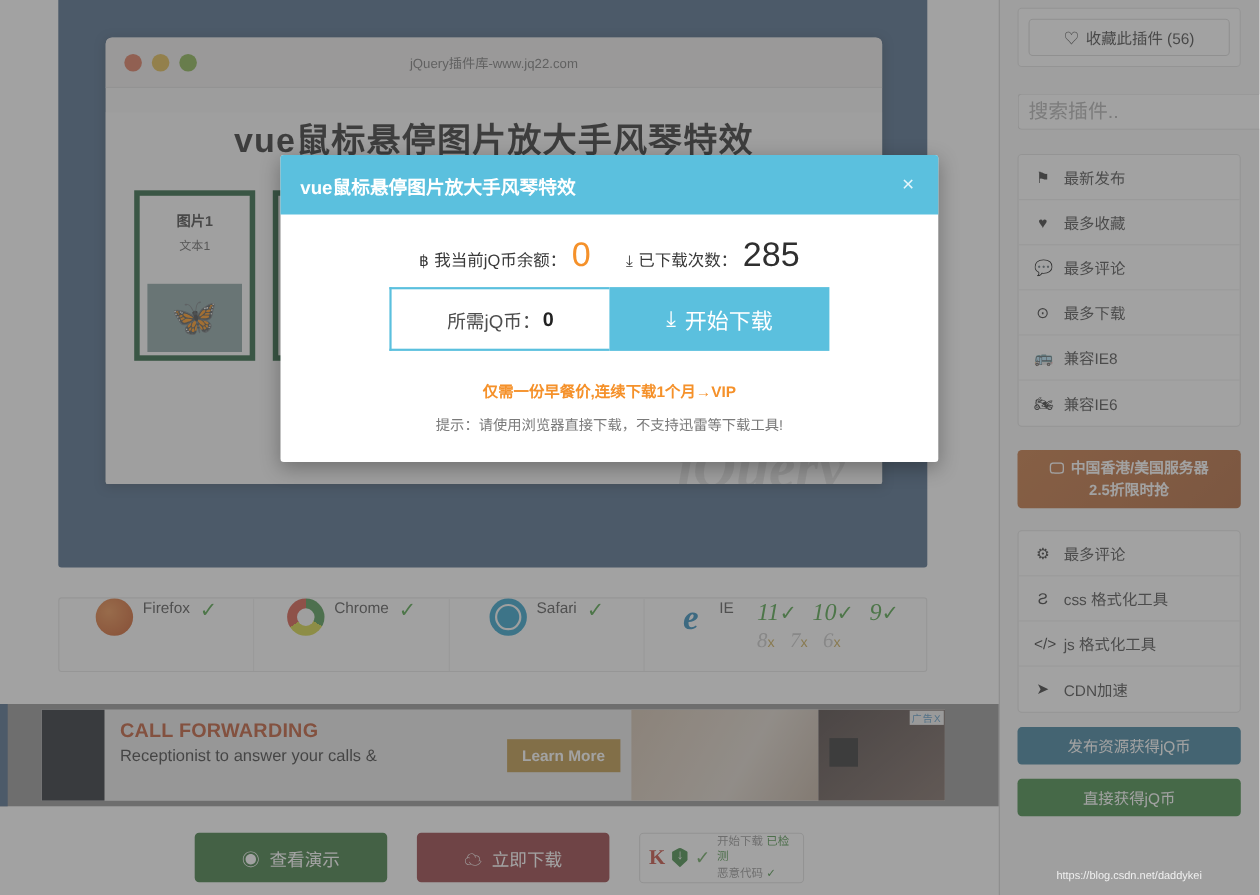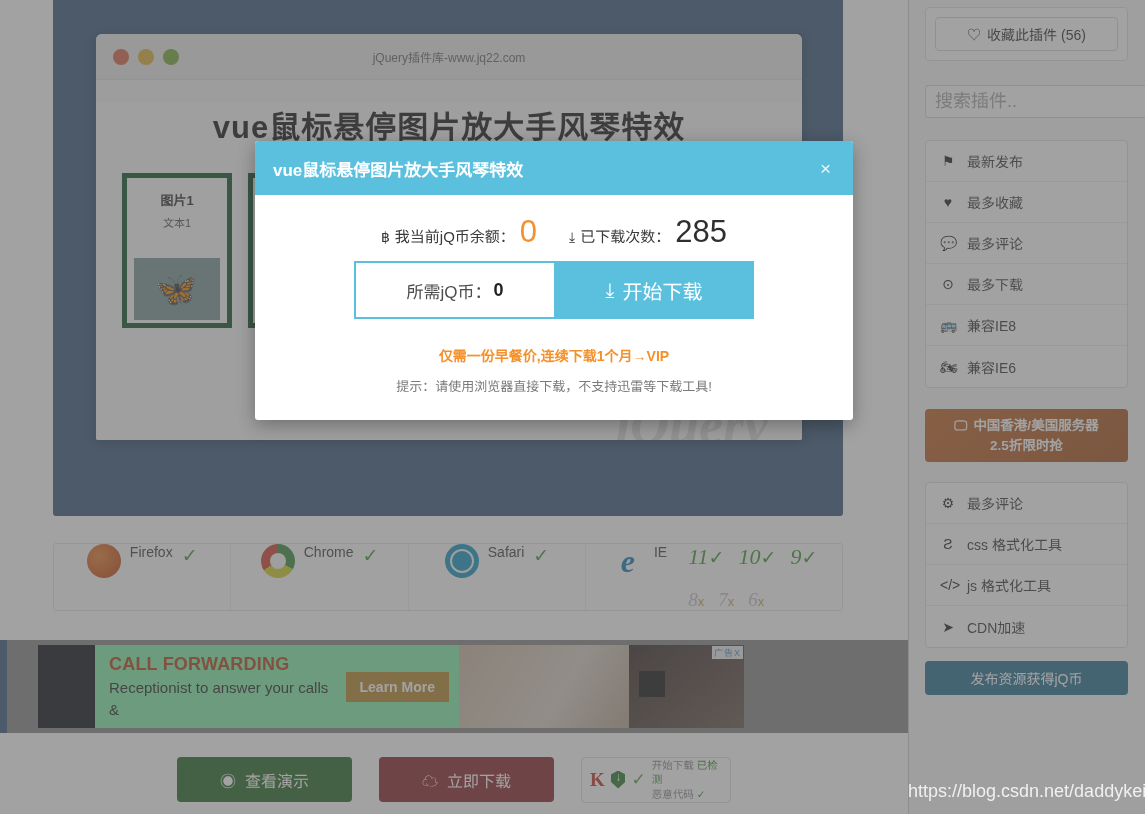--- a/index.html
+++ b/index.html
@@ -81,34 +81,34 @@
   .br-ico.cr { background:conic-gradient(#3e8e41 0 33%,#cfcf2f 0 66%,#d14836 0 100%); }
   .br-ico.cr::after{content:"";position:absolute;inset:9px;border-radius:50%;background:#f7f7f7;}
   .br-ico.sf { background:#1a97c4; }
   .br-ico.sf::after{content:"";position:absolute;inset:5px;border-radius:50%;border:2px solid #f7f7f7;}
   .br-ico.ie { background:none; color:#1a7fb5; font-size:32px;
                font-family:"Liberation Serif",serif; font-style:italic; line-height:34px;
                text-align:center; font-weight:bold; }
   .br-name { font-size:14px; color:#444; }
   .tick { color:#3f9b35; font-size:19px; }
   .cross { color:#c7a64a; font-size:13px; }
-  .ie-vers { display:flex; flex-direction:column; gap:19px; margin-left:12px; }
+  .ie-vers { display:flex; flex-direction:column; gap:2px; margin-left:12px; }
   .ie-row { display:flex; gap:14px; align-items:flex-end; }
   .ie-num { font-size:22px; color:#3f9b35; font-family:"Liberation Serif",serif; font-style:italic; }
   .ie-num.bad { color:#c3c3c3; font-size:19px; }
 
   
   .ad-strip {
     position:absolute; left:0; top:640px; width:908px; height:93px;
     background:#8a8a8a;
   }
   .ad-edge { position:absolute; left:0; top:0; width:7px; height:93px; background:#3b5b7d; }
   .ad-banner {
-    position:absolute; left:38px; top:5px; width:706px; height:83px;
-    background:#86efac; display:flex; overflow:hidden;
+    position:absolute; left:38px; top:5px; width:821px; height:83px;
+    background:#e5e5e5; display:flex; overflow:hidden;
   }
   .ad-black { width:57px; background:#12161c; }
   .ad-text { flex:1; padding:9px 0 0 14px; color:#2d2d2d; }
   .ad-title { color:#b8471f; font-weight:bold; font-size:18px; letter-spacing:.2px; }
   .ad-line { font-size:15px; line-height:1.45; margin-top:2px; }
   .ad-cta {
     background:#b68b32; color:#fff; font-weight:bold; font-size:14px;
     padding:7px 14px; align-self:center; margin:0 10px; white-space:nowrap;
   }
   .ad-photo { width:170px; background:linear-gradient(120deg,#cdb9a4,#d9cfc4 60%,#b9a694); }
@@ -186,21 +186,21 @@
   .tools { margin-top:20px; }
   .coin-btn {
     margin-top:13px; height:34px; border-radius:4px; color:#fff; font-size:14px;
     display:flex; align-items:center; justify-content:center; cursor:pointer; border:none;
     width:100%; font-family:inherit;
   }
   .coin-publish { background:#2b7391; }
   .coin-direct { background:#2e7d32; }
   .watermark {
     position:absolute; left:0; right:0; bottom:12px; text-align:center;
-    font-size:18px; color:#f0f0f0;
+    font-size:10px; color:#f0f0f0;
   }
 
   
   #overlay {
     position:absolute; inset:0; background:rgba(90,90,90,.56);
     z-index:40;
   }
   .sidebar-divider {
     position:absolute; left:908px; top:0; width:1px; height:814px;
     background:rgba(120,120,120,.45); z-index:41;
@@ -430,20 +430,21 @@
         <span class="nav-ico">&lt;/&gt;</span>
         <span>js 格式化工具</span>
       </div>
       <div class="nav-item">
         <span class="nav-ico">➤</span>
         <span>CDN加速</span>
       </div>
     </div>
 
     <button class="coin-btn coin-publish">发布资源获得jQ币</button>
+    <button class="coin-btn coin-direct">直接获得jQ币</button>
   </div>
 </div>
 
 <div id="overlay"></div>
 <div class="sidebar-divider"></div>
 
 <div class="modal">
   <div class="modal-head">
     <div class="modal-title">vue鼠标悬停图片放大手风琴特效</div>
     <button class="modal-close">×</button>

